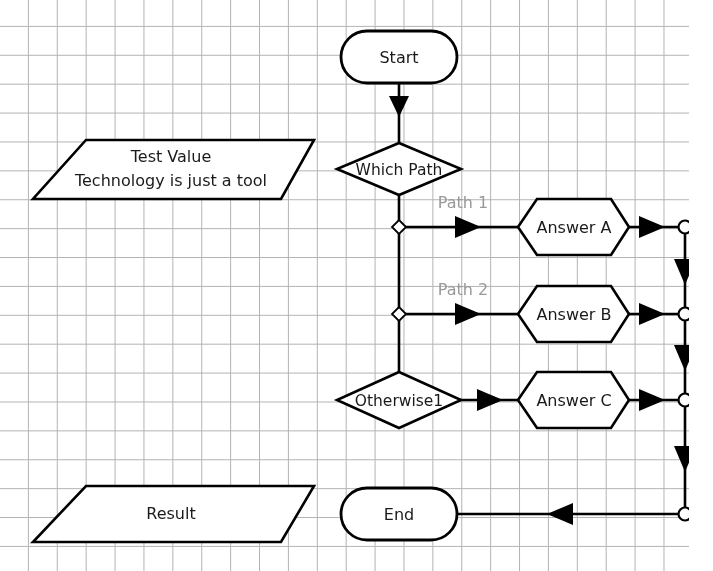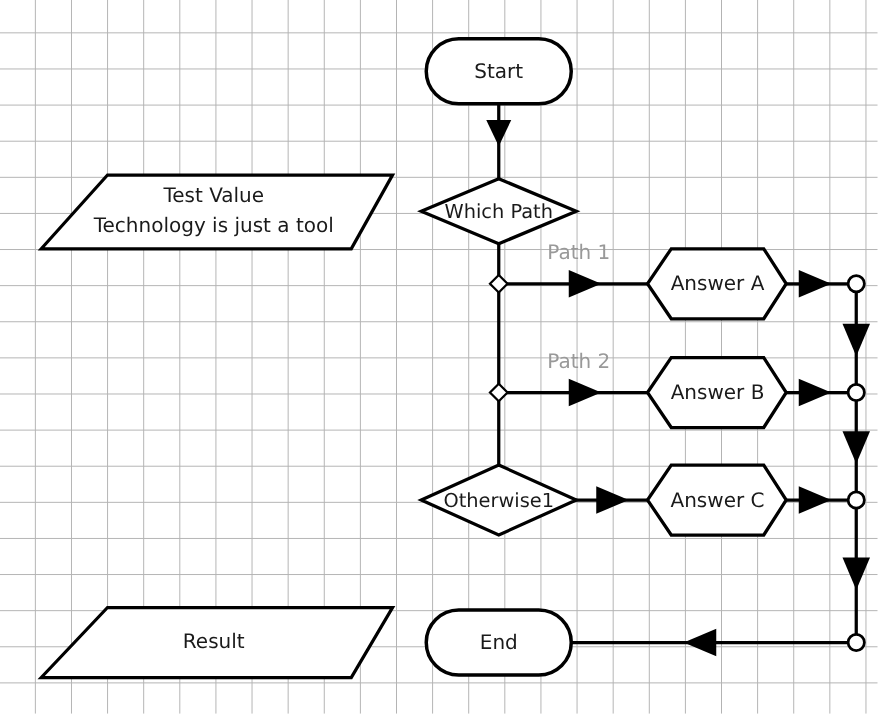--- a/index.html
+++ b/index.html
@@ -12,21 +12,20 @@
     width: 689px;
     height: 571px;
     background-color: #ffffff;
     background-image:
       linear-gradient(to right, #b3b3b3 1px, transparent 1px),
       linear-gradient(to bottom, #b3b3b3 1px, transparent 1px);
     background-size: 28.9px 28.9px;
     background-position: -1px -3px;
     overflow: hidden;
     font-family: "DejaVu Sans", "Liberation Sans", sans-serif;
-    padding-left: 13px;
   }
   #diagram {
     position: absolute;
     left: 0;
     top: 0;
     width: 713px;
     height: 571px;
   }
   .node-text {
     font-family: "DejaVu Sans", "Liberation Sans", sans-serif;

